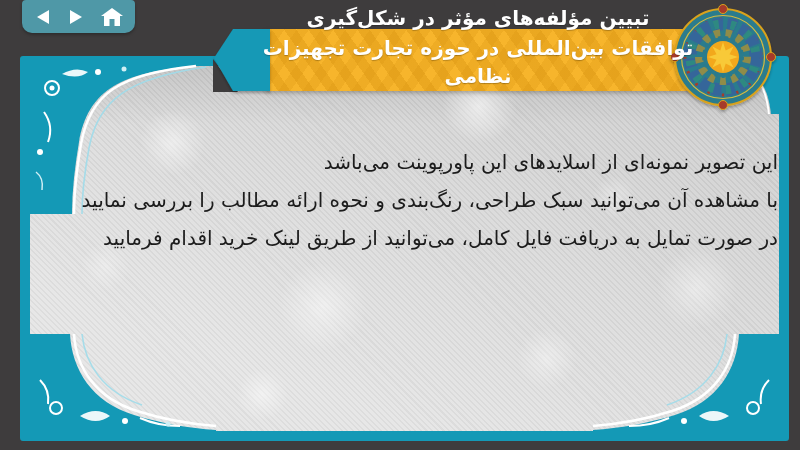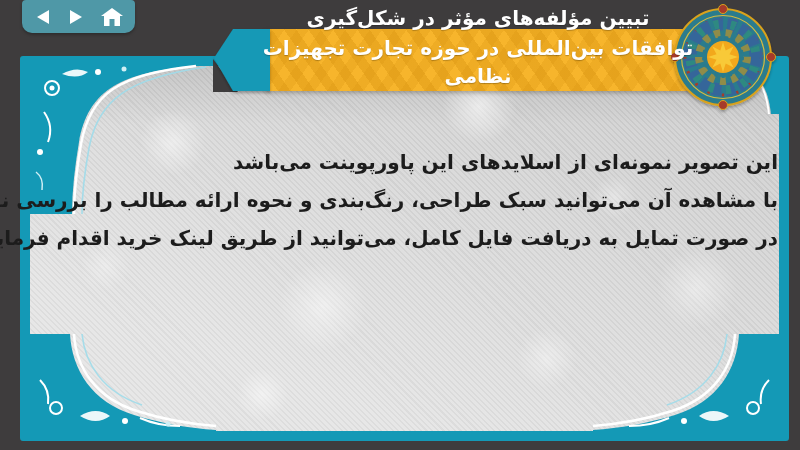--- a/index.html
+++ b/index.html
@@ -67,21 +67,21 @@
   }
   .title.l1{top:5px;}
   .title.l2{top:35px;}
   .title.l3{top:63px;}
 
   
   .bodytext{
     position:absolute;right:22px;top:143px;width:700px;
     direction:rtl;text-align:right;
     color:var(--body_text,#1c1c1c);
-    font-size:20px;font-weight:bold;line-height:38px;
+    font-size:20px;font-weight:normal;line-height:38px;
     z-index:5;
   }
   .bodytext div{white-space:nowrap;}
 </style>
 </head>
 <body>
 
 <div class="stage">
 
   <div class="panel"></div>

